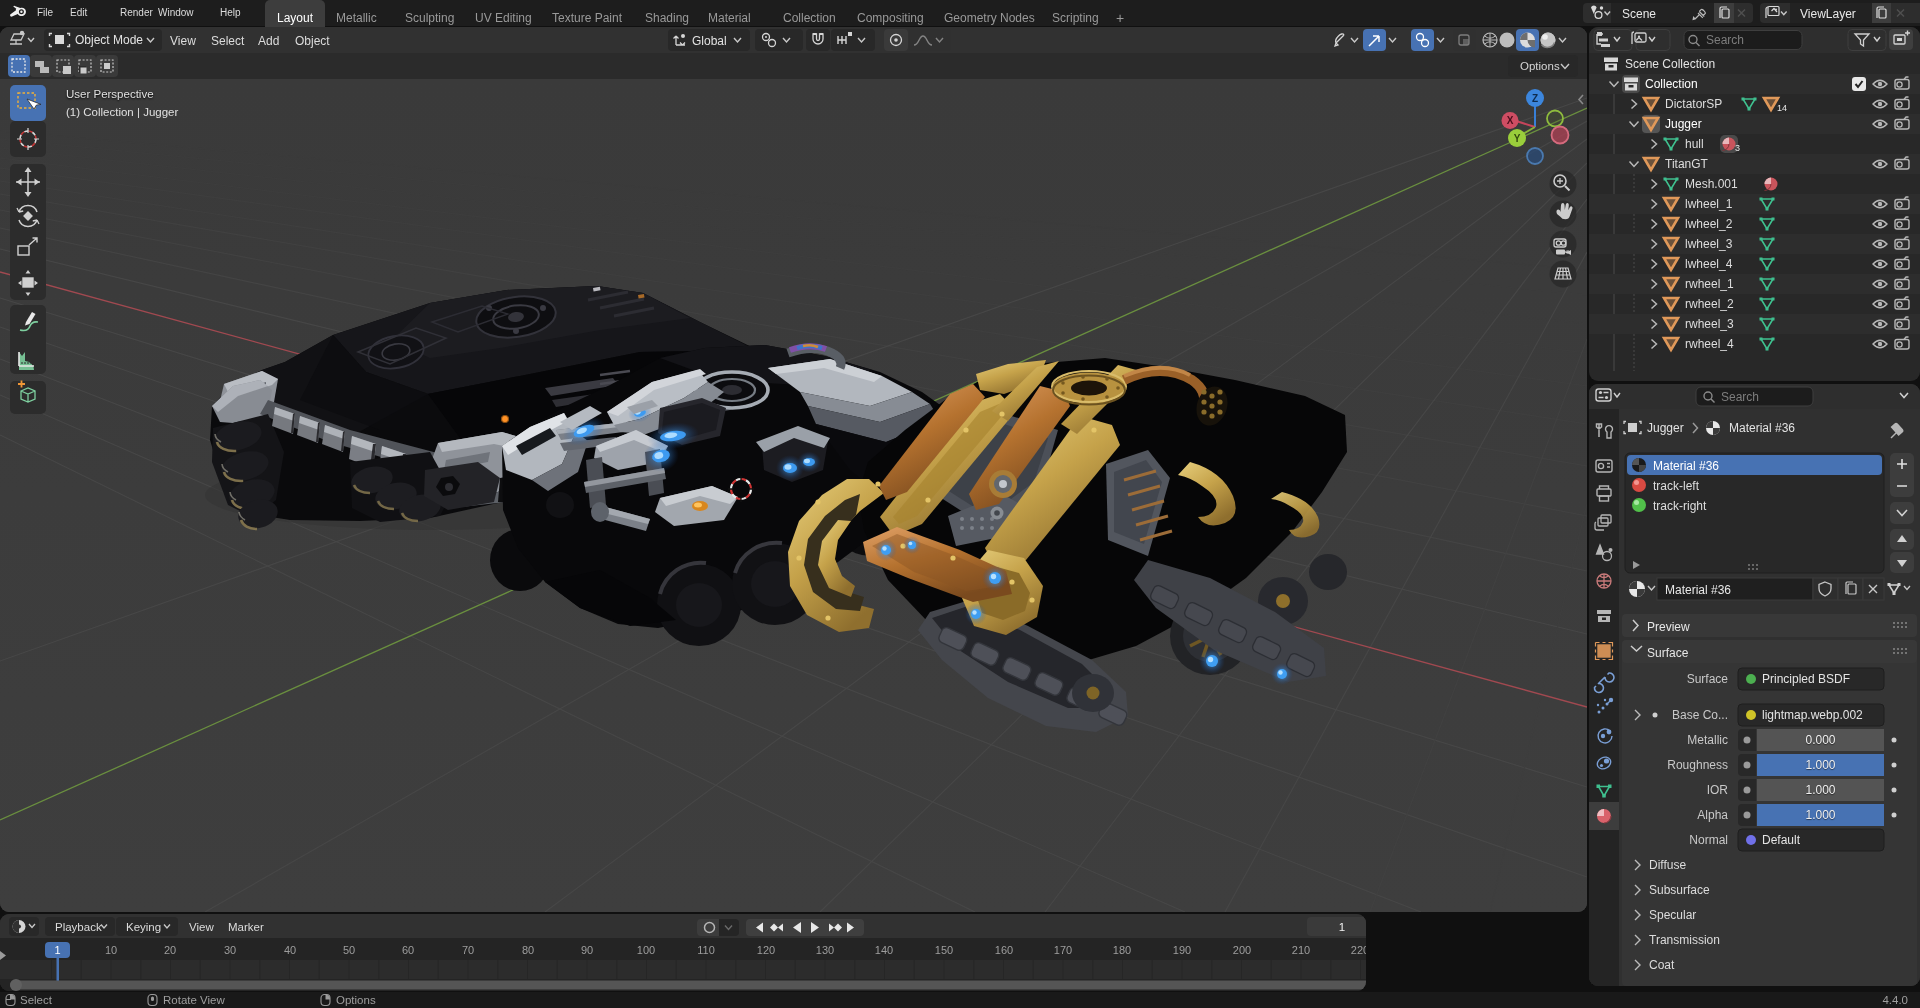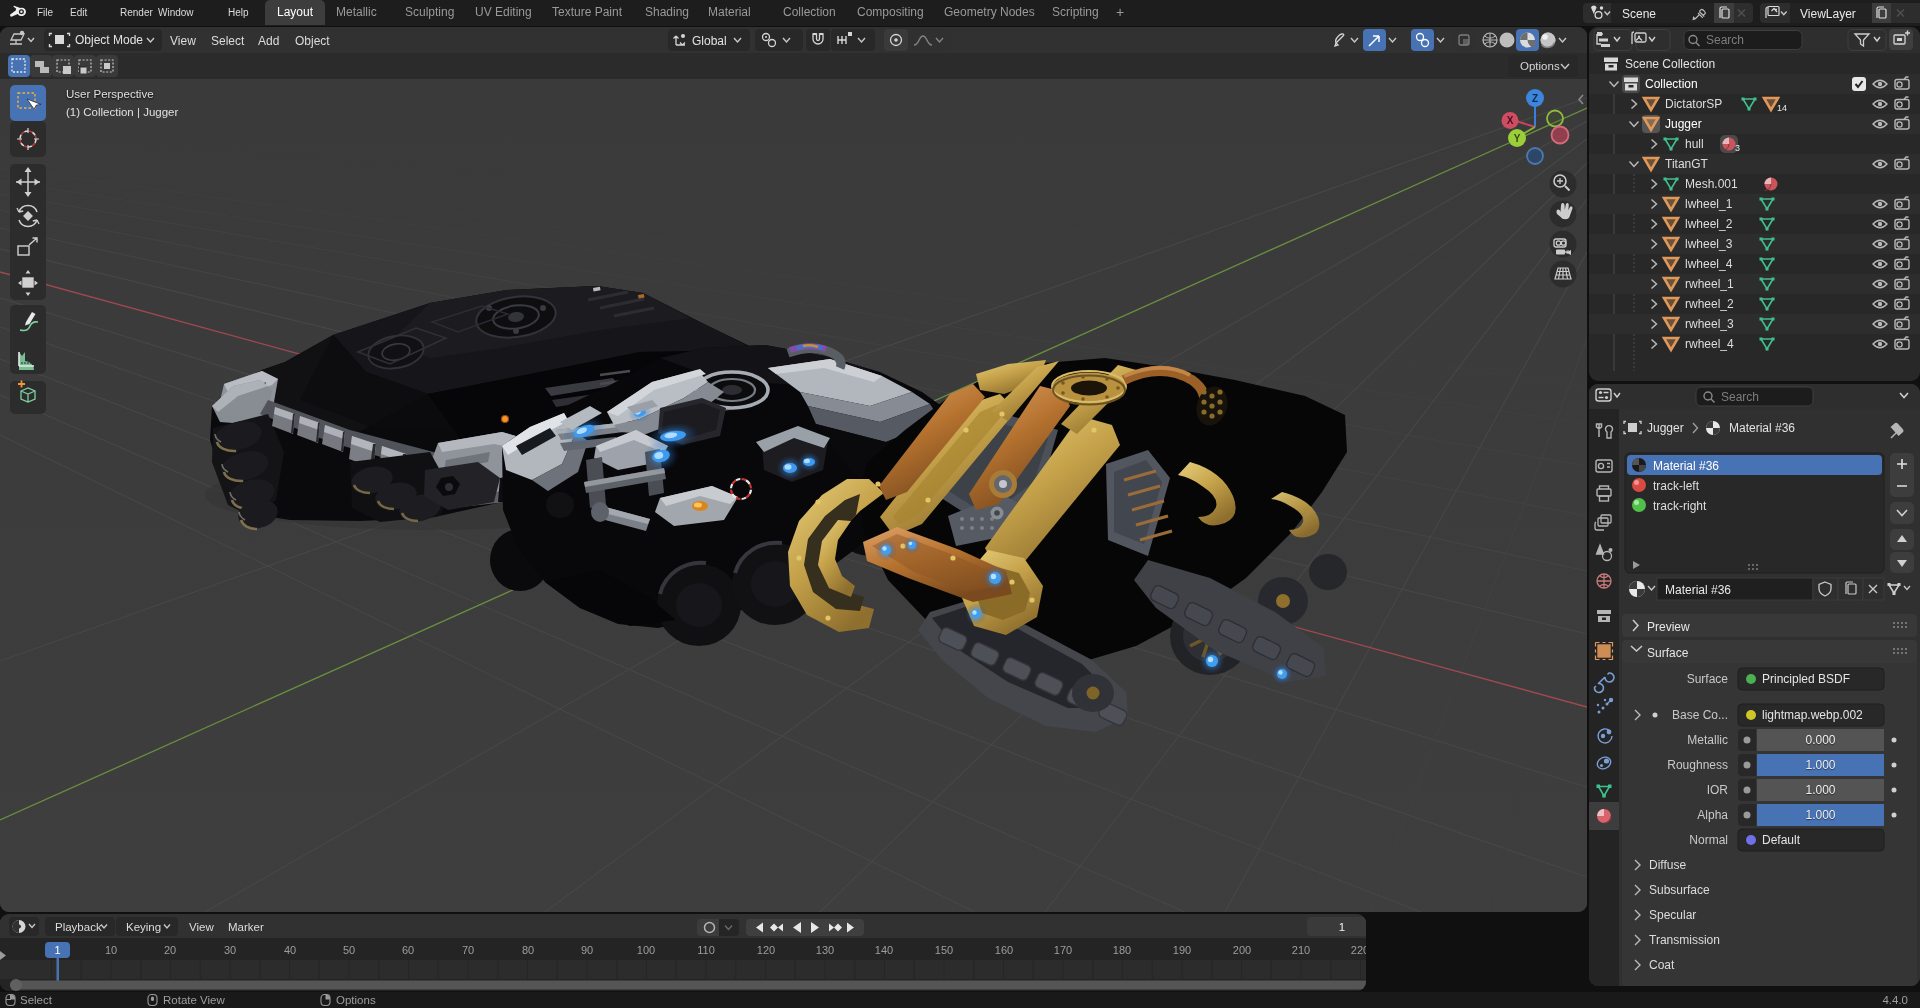--- a/index.html
+++ b/index.html
@@ -2,21 +2,21 @@
 <html><head>
 <meta charset="utf-8">
 <style>
 * { margin:0; padding:0; box-sizing:border-box; }
 html,body { width:1920px; height:1008px; overflow:hidden; background:#101010; font-family:"Liberation Sans", sans-serif; }
 .abs { position:absolute; }
 #root { position:relative; width:1920px; height:1008px; }
 
 #topbar { left:0; top:0; width:1920px; height:26px; background:#1d1d1d; }
 .menu { color:#dcdcdc; font-size:10px; line-height:26px; }
-.tab { font-size:12px; line-height:25px; color:#999; padding:0 12px; border-radius:5px 5px 0 0; }
+.tab { font-size:12px; line-height:25px; color:#999; padding:6px 12px; border-radius:5px 5px 0 0; }
 .tab.active { background:#3d3d3d; color:#fff; }
 
 #vp { left:0; top:27px; width:1587px; height:885px; background:#3b3b3b; border-radius:9px; overflow:hidden; }
 #vphead { left:0; top:0; width:1587px; height:26px; background:#313131; }
 #vptools { left:0; top:26px; width:1587px; height:26px; background:#2b2b2b; }
 .hbtn { background:#282828; border-radius:4px; color:#d5d5d5; font-size:11.5px; }
 
 #outliner { left:1589px; top:27px; width:331px; height:354px; background:#282828; border-radius:9px; overflow:hidden; }
 #outhead { left:0; top:0; width:331px; height:26px; background:#2e2e2e; }
 #props { left:1589px; top:384px; width:331px; height:602px; background:#303030; border-radius:9px; overflow:hidden; }
@@ -34,21 +34,21 @@
   <div id="topbar" class="abs">
     <svg class="abs" style="left:8px;top:3px" width="20" height="20" viewBox="0 0 20 20">
       <path d="M2.2 11.5 L8 7.2 C7.6 6.6 7.7 6.1 8.3 5.7 L6 4.1 C4.9 3.5 5.6 2.4 6.7 2.9 L12.3 5.0 C14.9 3.9 17.6 5.6 17.9 8.2 C18.2 11.2 15.6 13.6 12.6 13.0 C11.3 12.8 10.4 12.0 9.8 11.0 L4.0 13.6 C2.8 14.1 1.6 12.6 2.2 11.5 Z" fill="#efefef"></path>
       <circle cx="13.4" cy="8.8" r="2.5" fill="#1d1d1d"></circle>
       <circle cx="13.4" cy="8.8" r="1.2" fill="#efefef"></circle>
     </svg>
     <span class="abs menu txt" style="left:37px">File</span>
     <span class="abs menu txt" style="left:70px">Edit</span>
     <span class="abs menu txt" style="left:120px">Render</span>
     <span class="abs menu txt" style="left:158px">Window</span>
-    <span class="abs menu txt" style="left:228px">Help</span>
+    <span class="abs menu txt" style="left:220px">Help</span>
     <span class="abs tab active txt" style="left:265px">Layout</span>
     <span class="abs tab txt" style="left:324px">Metallic</span>
     <span class="abs tab txt" style="left:393px">Sculpting</span>
     <span class="abs tab txt" style="left:463px">UV Editing</span>
     <span class="abs tab txt" style="left:540px">Texture Paint</span>
     <span class="abs tab txt" style="left:633px">Shading</span>
     <span class="abs tab txt" style="left:696px">Material</span>
     <span class="abs tab txt" style="left:771px">Collection</span>
     <span class="abs tab txt" style="left:845px">Compositing</span>
     <span class="abs tab txt" style="left:932px">Geometry Nodes</span>

